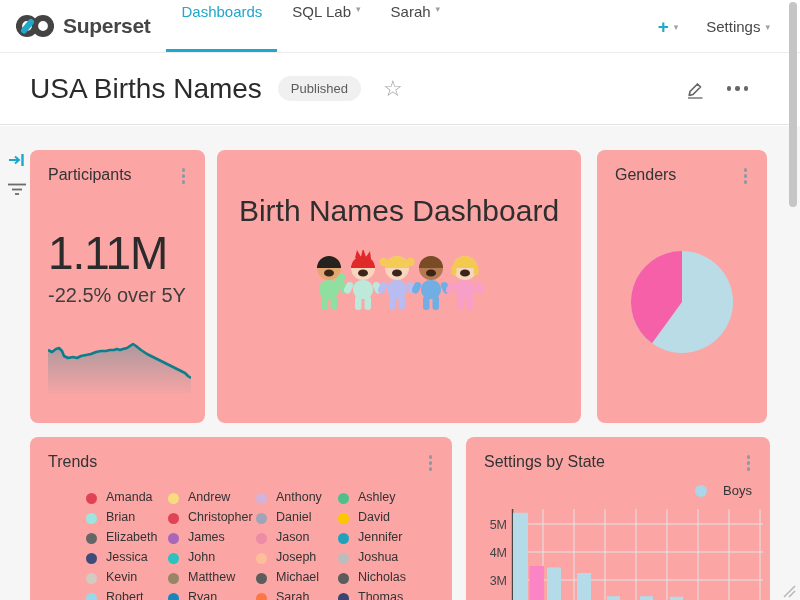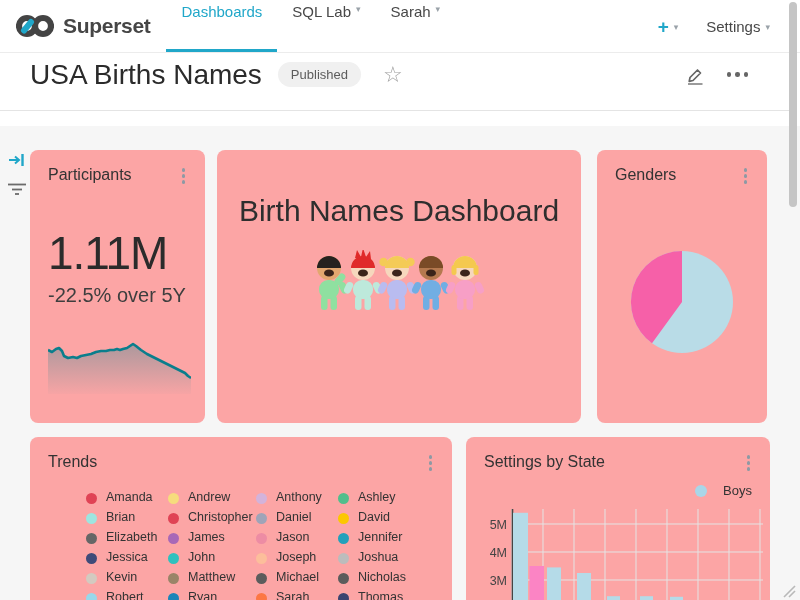--- a/index.html
+++ b/index.html
@@ -15,21 +15,21 @@
   .nav-item { display:flex; padding:0 15px; font-size:15px; color:#484848;
               cursor:pointer; border-bottom:3px solid transparent; border-top:3px solid transparent; }
   .nav-item.active { color:#20A7C9; border-bottom-color:#20A7C9; }
   .caret { font-size:9px; color:#9AA2A9; margin-left:5px; position:relative; top:1px; }
   .nav-right { margin-left:auto; display:flex; align-items:center; gap:28px; padding-right:14px; }
   .plus-btn { display:flex; align-items:center; cursor:pointer; }
   .plus-glyph { color:#20A7C9; font-size:19px; font-weight:bold; line-height:1; }
   .settings-btn { display:flex; align-items:center; font-size:15px; color:#484848; cursor:pointer; }
 
   
-  .pageheader { position:absolute; left:0; top:39px; width:796px; height:72px; background:#fff;
+  .pageheader { position:absolute; left:0; top:53px; width:796px; height:72px; background:#fff;
                 border-bottom:1px solid #E4E4E4; display:flex; align-items:center; padding:0 30px; z-index:4; }
   .page-title { font-size:28px; font-weight:500; color:#2B2B2B; }
   .badge { margin-left:16px; background:#F0F0F0; color:#5C5C5C; font-size:13px;
            padding:5px 13px; border-radius:13px; cursor:pointer; }
   .star { margin-left:22px; font-size:22px; color:#9E9E9E; cursor:pointer; line-height:1; }
   .header-actions { margin-left:auto; display:flex; align-items:center; gap:18px; padding-right:16px; }
   .dots-h { display:flex; gap:4px; cursor:pointer; padding:4px 2px; }
   .dots-h i { width:4.5px; height:4.5px; border-radius:50%; background:#666; }
 
   

